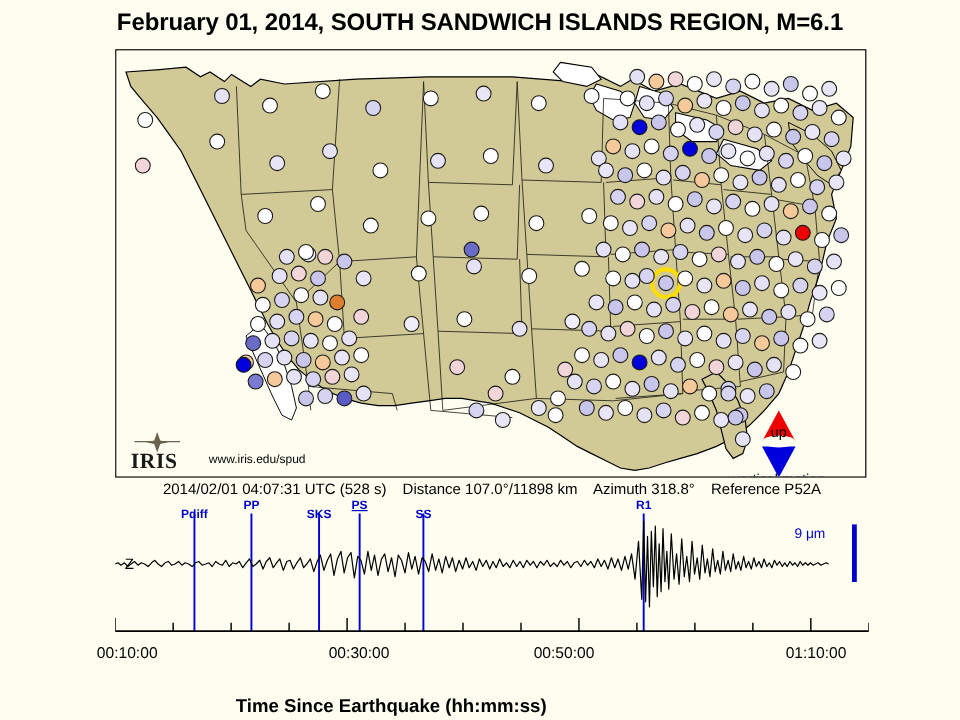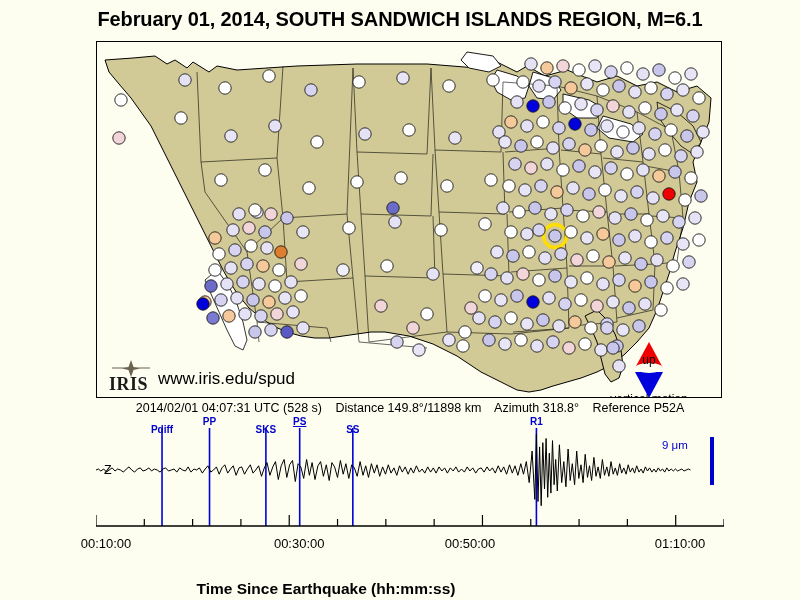--- a/index.html
+++ b/index.html
@@ -109,23 +109,24 @@
     color: #000;
     white-space: nowrap;
     transform: translateX(-50%);
   }
   #iris-wrap {
     position: absolute;
     left: 107px;
     top: 358px;
     display: flex;
     align-items: flex-end;
+    gap: 16px;
   }
   #iris-url {
-    font-size: 17px;
+    font-size: 10px;
     color: #000;
     margin-left: 4px;
     margin-bottom: 2px;
     white-space: nowrap;
   }
 </style>
 </head>
 <body>
 
 <div id="title">February 01, 2014, SOUTH SANDWICH ISLANDS REGION, M=6.1</div>
@@ -518,21 +519,21 @@
     <span id="iris-url">www.iris.edu/spud</span>
   </div>
 
   <span class="legend-text" style="left:552px; top:311px;">up</span>
   <span class="legend-text" style="left:552px; top:350px;">vertical motion</span>
 
 </div>
 
 <div id="info-line">
   <span>2014/02/01 04:07:31 UTC (528 s)</span>
-  <span>Distance 149.8°/11898 km</span>
+  <span>Distance 107.0°/11898 km</span>
   <span>Azimuth 318.8°</span>
   <span>Reference P52A</span>
 </div>
 
 <div id="seis-panel">
   <svg id="seis-svg" width="628" height="110" viewBox="0 0 628 110">
     <g id="phase-lines">
         <line x1="66.02051282051282" y1="6" x2="66.02051282051282" y2="104" stroke="#0000dd" stroke-width="1.6"></line>
         <line x1="113.52307692307691" y1="6" x2="113.52307692307691" y2="104" stroke="#0000dd" stroke-width="1.6"></line>
         <line x1="169.88205128205126" y1="6" x2="169.88205128205126" y2="104" stroke="#0000dd" stroke-width="1.6"></line>

